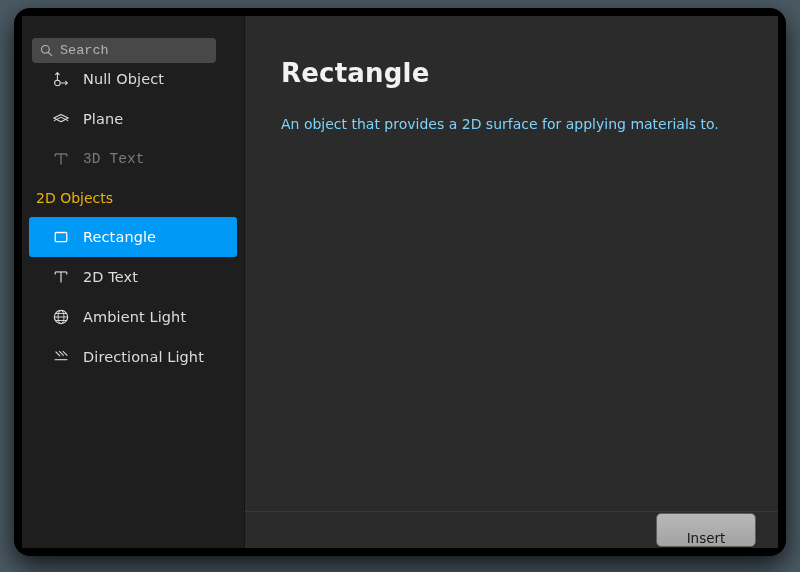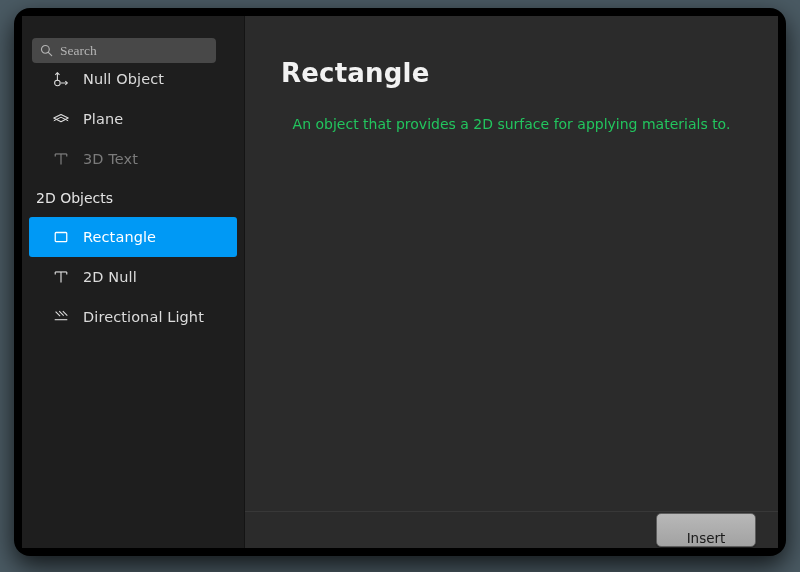--- a/index.html
+++ b/index.html
@@ -64,21 +64,21 @@
     align-items: center;
     padding: 0 8px;
     gap: 7px;
   }
   #search-wrap svg { display: block; flex: 0 0 auto; }
   #search-input {
     border: none;
     outline: none;
     background: transparent;
     color: #d8d8d8;
-    font-family: Liberation Serif, serif;
+    font-family: Liberation Mono, monospace;
     font-size: 13.5px;
     width: 100%;
     padding: 0;
   }
   #search-input::placeholder { color: #b4b4b4; opacity: 1; }
 
   
   #object-list {
     position: absolute;
     left: 0;
@@ -110,35 +110,35 @@
     display: flex;
     align-items: center;
     justify-content: center;
   }
   .list-row .row-label {
     font-size: 14.5px;
     color: #dcdcdc;
     white-space: nowrap;
     letter-spacing: 0.1px;
   }
-  .list-row.dim .row-label { color: #7b7b7b; }
+  .list-row.dim .row-label { color: #7b7b7b; font-family: Liberation Mono, monospace; }
   .list-row.dim .row-icon { opacity: 0.52; }
 
   .list-row.selected {
     background: #0099f5;
   }
   .list-row.selected .row-label { color: #ffffff; }
 
   .group-header {
     height: 38px;
     display: flex;
     align-items: center;
     padding-left: 14px;
     font-size: 14px;
-    color: #e5e5e5;
+    color: #eab308;
   }
 
   
   #main-panel {
     flex: 1 1 auto;
     height: 100%;
     background: #2b2b2b;
     position: relative;
     border-left: 1px solid #141414;
   }
@@ -150,23 +150,22 @@
   #detail-title {
     font-size: 26px;
     font-weight: bold;
     color: #f2f2f2;
     letter-spacing: 0.2px;
   }
 
   #detail-desc {
     margin-top: 26px;
     font-size: 14px;
-    color: #22c55e;
+    color: #7dd3fc;
     line-height: 1.5;
-    text-align: center;
   }
 
   #footer-bar {
     position: absolute;
     left: 0;
     right: 0;
     bottom: 0;
     height: 37px;
     border-top: 1px solid #383838;
     background: #2b2b2b;
@@ -266,24 +265,36 @@
 
             <div class="list-row">
               <span class="row-icon">
                 <svg width="18" height="18" viewBox="0 0 20 20">
                   <line x1="3.6" y1="4.4" x2="16.4" y2="4.4" stroke="#dcdcdc" stroke-width="1.3"></line>
                   <line x1="3.6" y1="4.4" x2="3.6" y2="7.2" stroke="#dcdcdc" stroke-width="1.3"></line>
                   <line x1="16.4" y1="4.4" x2="16.4" y2="7.2" stroke="#dcdcdc" stroke-width="1.3"></line>
                   <line x1="10" y1="4.4" x2="10" y2="16.2" stroke="#dcdcdc" stroke-width="1.3"></line>
                 </svg>
               </span>
-              <span class="row-label">2D Null</span>
-            </div>
-
-
+              <span class="row-label">2D Text</span>
+            </div>
+
+
+            <div class="list-row">
+              <span class="row-icon">
+                <svg width="18" height="18" viewBox="0 0 20 20">
+                  <circle cx="10" cy="10" r="7.4" fill="none" stroke="#dcdcdc" stroke-width="1.25"></circle>
+                  <ellipse cx="10" cy="10" rx="3.3" ry="7.4" fill="none" stroke="#dcdcdc" stroke-width="1.05"></ellipse>
+                  <line x1="2.6" y1="10" x2="17.4" y2="10" stroke="#dcdcdc" stroke-width="1.05"></line>
+                  <line x1="4" y1="6.1" x2="16" y2="6.1" stroke="#dcdcdc" stroke-width="1.05"></line>
+                  <line x1="4" y1="13.9" x2="16" y2="13.9" stroke="#dcdcdc" stroke-width="1.05"></line>
+                </svg>
+              </span>
+              <span class="row-label">Ambient Light</span>
+            </div>
 
             <div class="list-row">
               <span class="row-icon">
                 <svg width="18" height="18" viewBox="0 0 20 20">
                   <line x1="4" y1="4" x2="9" y2="9" stroke="#dcdcdc" stroke-width="1.2"></line>
                   <line x1="8" y1="3.4" x2="13" y2="8.4" stroke="#dcdcdc" stroke-width="1.2"></line>
                   <line x1="12" y1="3.4" x2="17" y2="8.4" stroke="#dcdcdc" stroke-width="1.2"></line>
                   <path d="M3 13 L17 13" stroke="#dcdcdc" stroke-width="1.2"></path>
                 </svg>
               </span>

